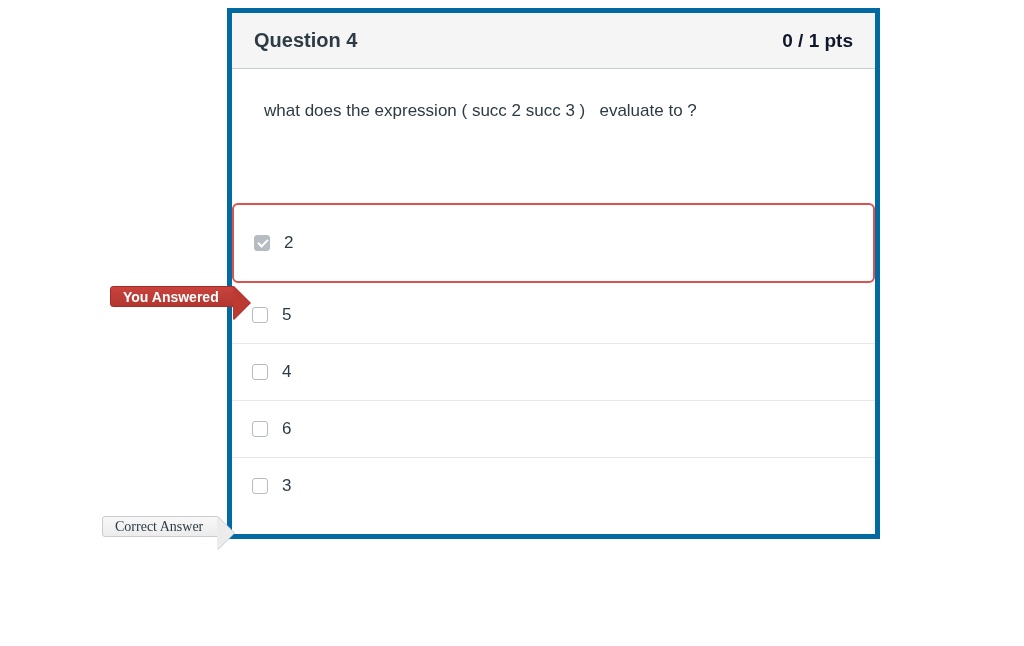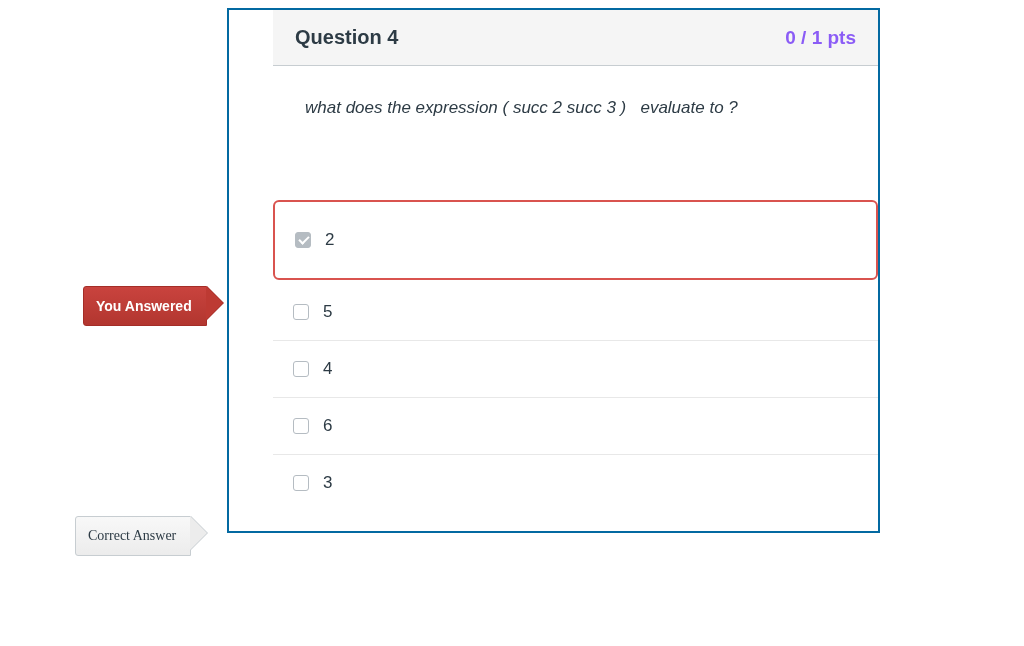--- a/index.html
+++ b/index.html
@@ -13,45 +13,43 @@
       color: #2d3b45;
       width: 1024px;
       height: 646px;
       position: relative;
     }
     .question-container {
       position: absolute;
       left: 227px;
       top: 8px;
       width: 653px;
-      border: 2px solid #0369a1;
+      border: 5px solid #0369a1;
       background: #fff;
-      padding-left: 44px;
     }
     .question-header {
       display: flex;
       justify-content: space-between;
       align-items: center;
       padding: 16px 22px;
       background: #f5f5f5;
       border-bottom: 1px solid #c7cdd1;
     }
     .question-title {
       font-size: 20px;
       font-weight: 700;
       color: #2d3b45;
     }
     .question-points {
       font-size: 19px;
       font-weight: 700;
-      color: #8b5cf6;
+      color: #0f172a;
     }
     .question-body {
       padding: 30px 32px 10px 32px;
-      font-style: italic;
     }
     .question-text {
       font-size: 17px;
       color: #2d3b45;
       margin-bottom: 70px;
       line-height: 1.4;
     }
     .answers {
       padding: 0 0 20px 0;
     }
@@ -103,26 +101,27 @@
       top: 46px;
       background: #ebebeb;
       border: 1px solid #c7cdd1;
       padding: 4px 8px;
       font-size: 12px;
       color: #2d3b45;
       white-space: nowrap;
     }
     .flag {
       position: absolute;
-      height: 40px;
+      height: 21px;
       display: flex;
       align-items: center;
       padding: 0 14px 0 12px;
       font-size: 14px;
       border-radius: 3px 0 0 3px;
+      margin-left: 27px;
     }
     .flag.you-answered {
       left: 83px;
       top: 286px;
       background: linear-gradient(#c9433e, #b2362f);
       color: #fff;
       border: 1px solid #a42d27;
       font-weight: 600;
     }
     .flag.correct-answer {

